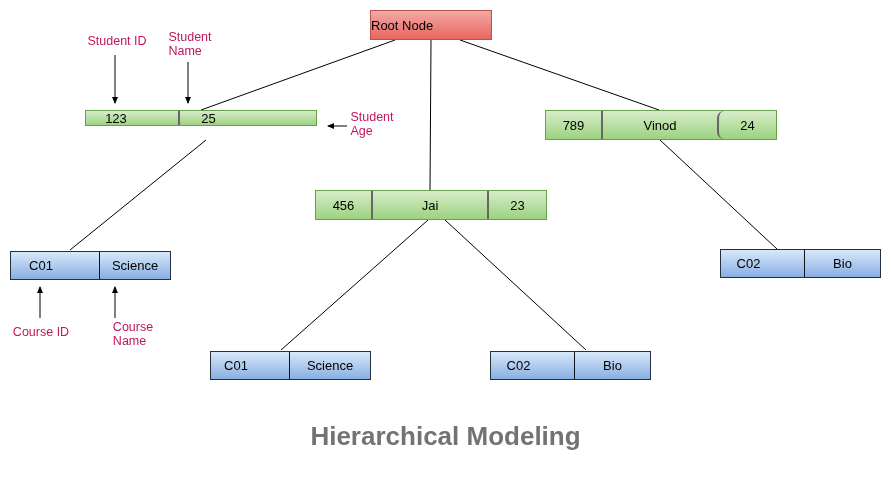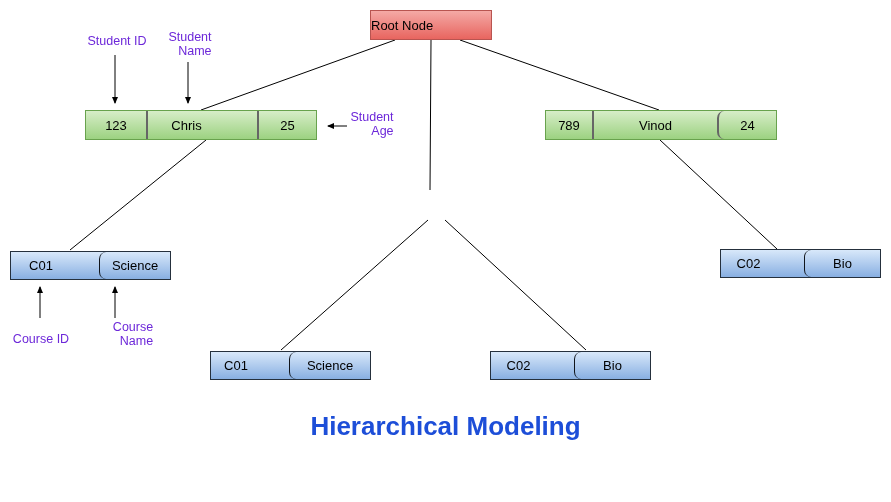--- a/index.html
+++ b/index.html
@@ -35,46 +35,46 @@
   .record.green {
     border: 1px solid #68a24d;
     background: linear-gradient(#d7edc8, #9cd281);
   }
   .record.green .cell + .cell { border-left: 2px solid #666666; }
   .record.blue {
     border: 1px solid #25303d;
     background: linear-gradient(#d8e8fa, #88afe2);
     gap: 28px;
   }
-  .record.blue .cell + .cell { border-left: 1px solid #10151c; border-radius: 7px; }
+  .record.blue .cell + .cell { border-left: 1px solid #10151c; }
   .record.red {
     border: 1px solid #b85450;
     background: linear-gradient(#f4a9a5, #e8655f);
     align-items: center;
     justify-content: flex-start;
   }
   .note {
     position: absolute;
     z-index: 2;
     font-size: 12.5px;
     line-height: 14px;
-    color: #6d28d9;
-    text-align: right;
+    color: #be185d;
+    text-align: left;
     white-space: pre-line;
     transform: translateX(-50%);
   }
   .title {
     position: absolute;
     left: 0;
-    top: 411px;
+    top: 421px;
     width: 891px;
     text-align: center;
     font-size: 26px;
     font-weight: bold;
-    color: #1d4ed8;
+    color: #737373;
     z-index: 2;
   }
 </style>
 </head>
 <body>
 
 <div class="canvas">
 
   <svg class="overlay" viewBox="0 0 891 502" xmlns="http://www.w3.org/2000/svg">
     <defs>
@@ -95,29 +95,33 @@
     <line x1="188" y1="62" x2="188" y2="103" stroke="#000000" stroke-width="1" marker-end="url(#arrow)"></line>
     <line x1="347" y1="126" x2="328" y2="126" stroke="#000000" stroke-width="1" marker-end="url(#arrow)"></line>
     <line x1="40" y1="318" x2="40" y2="287" stroke="#000000" stroke-width="1" marker-end="url(#arrow)"></line>
     <line x1="115" y1="318" x2="115" y2="287" stroke="#000000" stroke-width="1" marker-end="url(#arrow)"></line>
   </svg>
 
   <div class="record red" style="left:370px; top:10px; width:122px; height:30px;">
     <span>Root Node</span>
   </div>
 
-  <div class="record green" style="left:85px; top:110px; width:232px; height:30px;">
+  <div class="record green" style="left:85px; top:110px; width:232px; height:16px;">
     <div class="cell" style="width:60px;">123</div>
-    <div class="cell" style="flex:1;">Chris</div>
     <div class="cell" style="width:59px;margin-left:32px;">25</div>
   </div>
 
+  <div class="record green" style="left:315px; top:190px; width:232px; height:30px;">
+    <div class="cell" style="width:55px;">456</div>
+    <div class="cell" style="flex:1;">Jai</div>
+    <div class="cell" style="width:59px;">23</div>
+  </div>
 
   <div class="record green" style="left:545px; top:110px; width:232px; height:30px;">
-    <div class="cell" style="width:46px;">789</div>
+    <div class="cell" style="width:55px;">789</div>
     <div class="cell" style="flex:1;">Vinod</div>
     <div class="cell" style="width:59px;border-radius:7px;">24</div>
   </div>
 
   <div class="record blue" style="left:10px; top:251px; width:161px; height:29px;">
     <div class="cell" style="width:60px;">C01</div>
     <div class="cell" style="flex:1;">Science</div>
   </div>
 
   <div class="record blue" style="left:210px; top:351px; width:161px; height:29px;">
@@ -133,19 +137,19 @@
   <div class="record blue" style="left:720px; top:249px; width:161px; height:29px;">
     <div class="cell" style="width:55px;">C02</div>
     <div class="cell" style="flex:1;">Bio</div>
   </div>
 
   <div class="note" style="left:117px; top:34px;">Student ID</div>
   <div class="note" style="left:190px; top:30px;">Student
 Name</div>
   <div class="note" style="left:372px; top:110px;">Student
 Age</div>
-  <div class="note" style="left:41px; top:325px;margin-top:7px;">Course ID</div>
+  <div class="note" style="left:41px; top:325px;">Course ID</div>
   <div class="note" style="left:115px; top:320px;margin-left:18px;">Course
 Name</div>
 
   <div class="title">Hierarchical Modeling</div>
 
 </div>
 
 </body></html>

